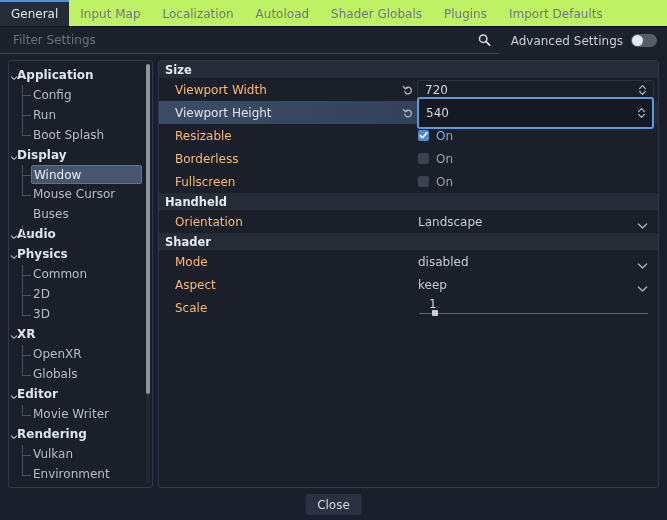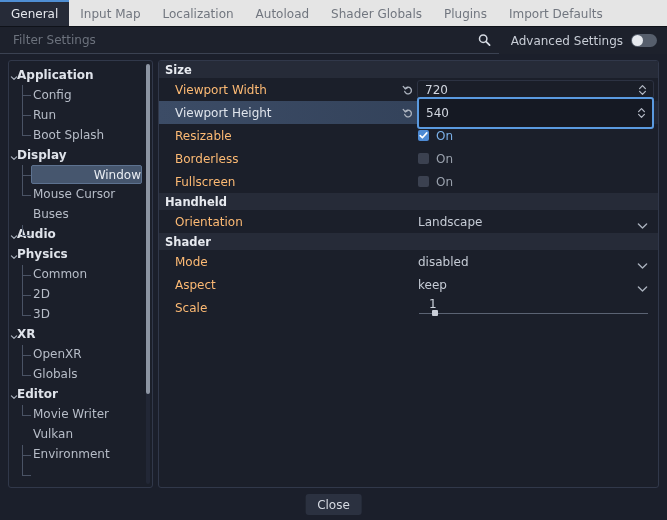--- a/index.html
+++ b/index.html
@@ -8,21 +8,21 @@
     background:#1b1f2b;
     font-family:"DejaVu Sans", sans-serif;
     font-size:12px; color:#c3c9d4;
     overflow:hidden;
   }
   #root { position:relative; width:667px; height:520px; }
 
   
   .tabbar {
     position:absolute; left:0; top:0; width:667px; height:27px;
-    background:#e5e5e5;
+    background:#bef264;
     border-bottom:1px solid #0f1219;
     display:flex; align-items:stretch;
   }
   .tab {
     padding:0 11px; display:flex; align-items:center;
     font-size:12px; color:#71767f; white-space:nowrap;
     border-top:2px solid transparent;
   }
   .tab.active {
     background:#262b38; color:#e4e7ec;
@@ -84,21 +84,20 @@
   .tnode.cat { padding-left:8px; color:#dfe3ea; font-weight:bold; }
   .tnode.leaf { padding-left:24px; color:#b7bdc8; }
   .tnode.sel {
     background:#46566e;
     border:1px solid #5d7290;
     border-radius:2px;
     margin:0 10px 0 22px;
     padding-left:2px;
     height:19px;
     color:#e9edf3;
-    justify-content:flex-end;
   }
   .arrow {
     position:absolute; left:0px; top:50%;
     transform:translateY(-50%);
     width:8px; height:8px;
   }
   .tnode.cat .arrow { left:1px; }
   
   .guide-v {
     position:absolute; left:13px; width:1px;
@@ -333,20 +332,26 @@
           <span>Globals</span>
         </div>
         <div class="tnode cat">
           <span class="arrow"><svg width="8" height="8" viewBox="0 0 8 8">
               <path d="M1.4 2.8 L4 5.4 L6.6 2.8" fill="none" stroke="#aab1bd" stroke-width="1.2" stroke-linecap="round" stroke-linejoin="round"></path>
             </svg></span>
           <span>Editor</span>
         </div>
         <div class="tnode leaf">
           <span>Movie Writer</span>
+        </div>
+        <div class="tnode cat">
+          <span class="arrow"><svg width="8" height="8" viewBox="0 0 8 8">
+              <path d="M1.4 2.8 L4 5.4 L6.6 2.8" fill="none" stroke="#aab1bd" stroke-width="1.2" stroke-linecap="round" stroke-linejoin="round"></path>
+            </svg></span>
+          <span>Rendering</span>
         </div>
         <div class="tnode leaf">
           <span>Vulkan</span>
         </div>
         <div class="tnode leaf">
           <span>Environment</span>
         </div>
         <div class="guide-h" style="top: 34px;"></div>
         <div class="guide-h" style="top: 54px;"></div>
         <div class="guide-h" style="top: 74px;"></div>

